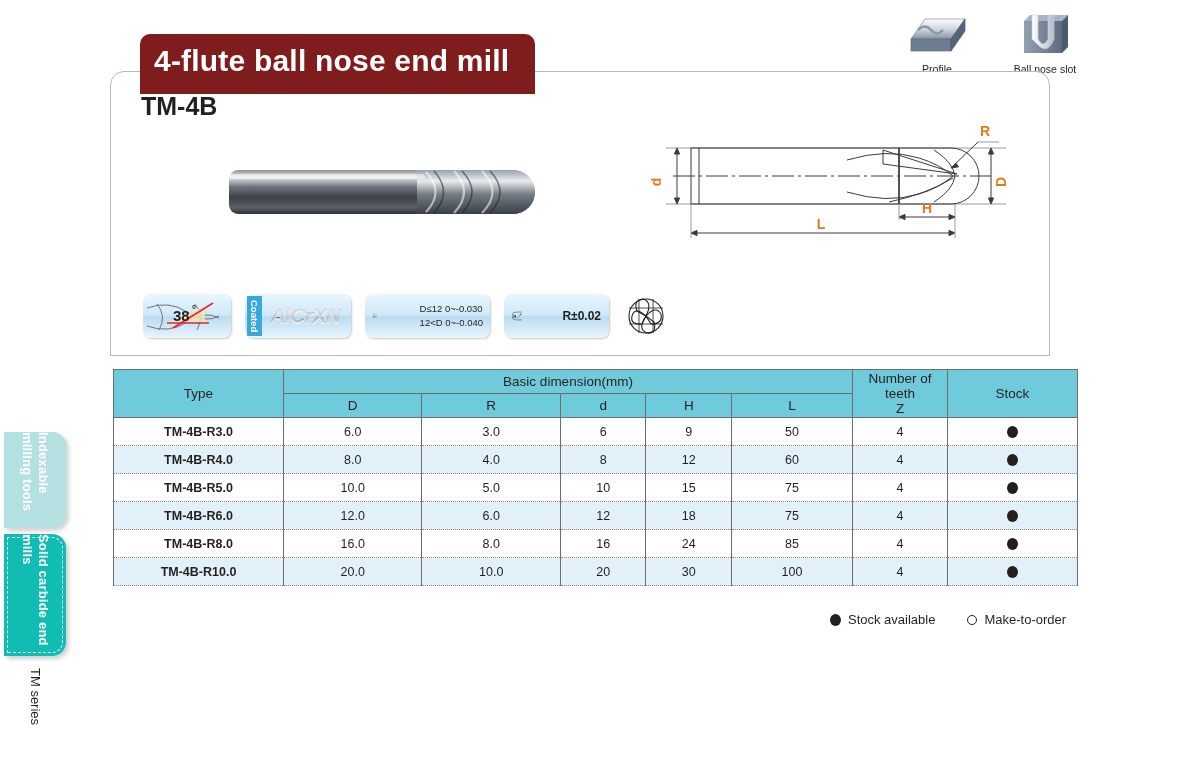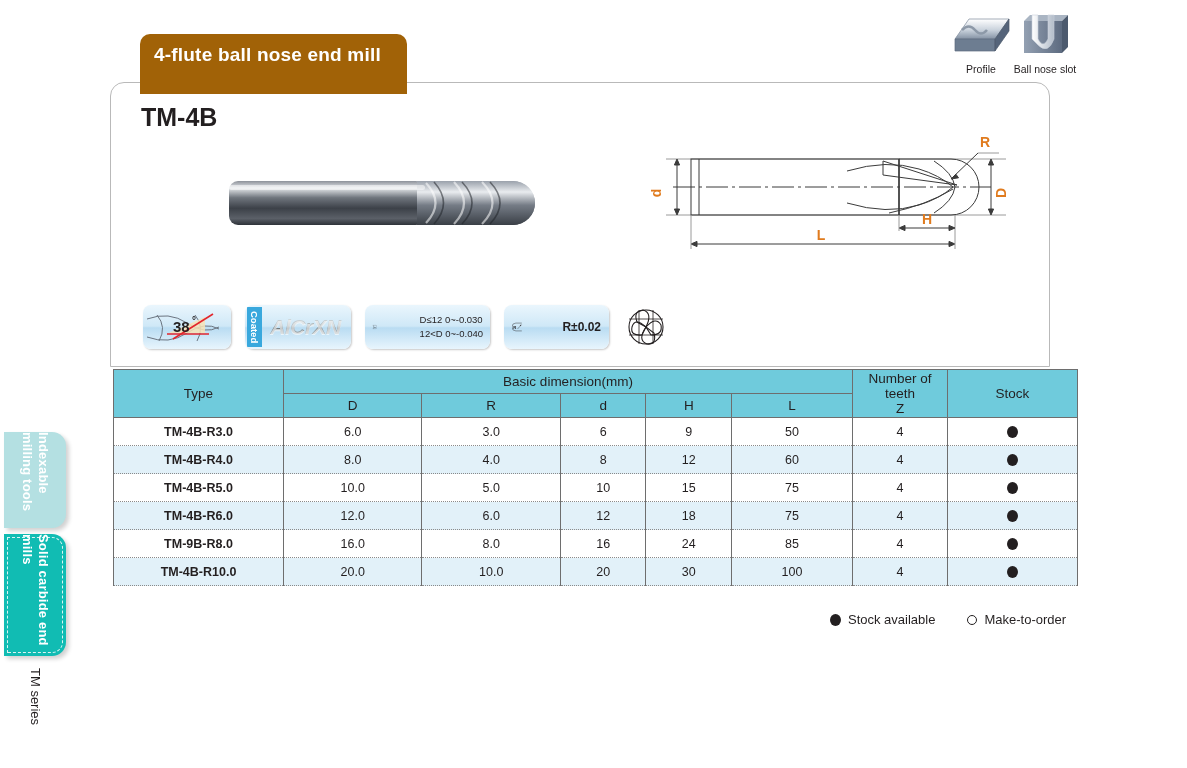--- a/index.html
+++ b/index.html
@@ -36,38 +36,38 @@
                    outline:1px dashed rgba(255,255,255,.85); outline-offset:-4px; }
   #tm-series {
     position:absolute; left:28px; top:668px;
     writing-mode:vertical-rl;
     font-size:13px; color:#231f20;
   }
 
   
   #title-banner {
     position:absolute; left:140px; top:34px;
-    background:#a16207;
+    background:#7f1d1d;
     color:#fff;
-    font-size:19px; font-weight:bold;
-    padding:10px 26px 28px 14px;
+    font-size:30px; font-weight:bold;
+    padding:10px 26px 16px 14px;
     border-radius:10px 10px 0 0;
     letter-spacing:.2px;
     z-index:5;
   }
 
   
-  #app-icons { position:absolute; right:110px; top:8px; display:flex; }
+  #app-icons { position:absolute; right:110px; top:8px; display:flex; gap:44px; }
   .app-icon { width:64px; text-align:center; }
   .app-icon .glyph { height:52px; display:flex; align-items:center; justify-content:center; }
   .app-icon .cap { font-size:10.5px; margin-top:3px; color:#231f20; }
 
   
   #product-card {
-    position:absolute; left:110px; top:82px; width:940px; height:285px;
+    position:absolute; left:110px; top:71px; width:940px; height:285px;
     border:1px solid #b9b9b9;
     border-radius:14px 14px 0 0;
     background:#fff;
   }
   #model-code { position:absolute; left:30px; top:20px; font-size:25px; font-weight:bold; }
 
   #tool-photo { position:absolute; left:110px; top:78px; width:330px; height:80px; }
   #dim-drawing { position:absolute; left:540px; top:48px; width:370px; height:135px; }
 
   
@@ -416,21 +416,21 @@
         <td class="type-cell">TM-4B-R6.0</td>
         <td>12.0</td>
         <td>6.0</td>
         <td>12</td>
         <td>18</td>
         <td>75</td>
         <td>4</td>
         <td><span class="dot-filled"></span></td>
       </tr>
       <tr>
-        <td class="type-cell">TM-9B-R8.0</td>
+        <td class="type-cell">TM-4B-R8.0</td>
         <td>16.0</td>
         <td>8.0</td>
         <td>16</td>
         <td>24</td>
         <td>85</td>
         <td>4</td>
         <td><span class="dot-filled"></span></td>
       </tr>
       <tr>
         <td class="type-cell">TM-4B-R10.0</td>

